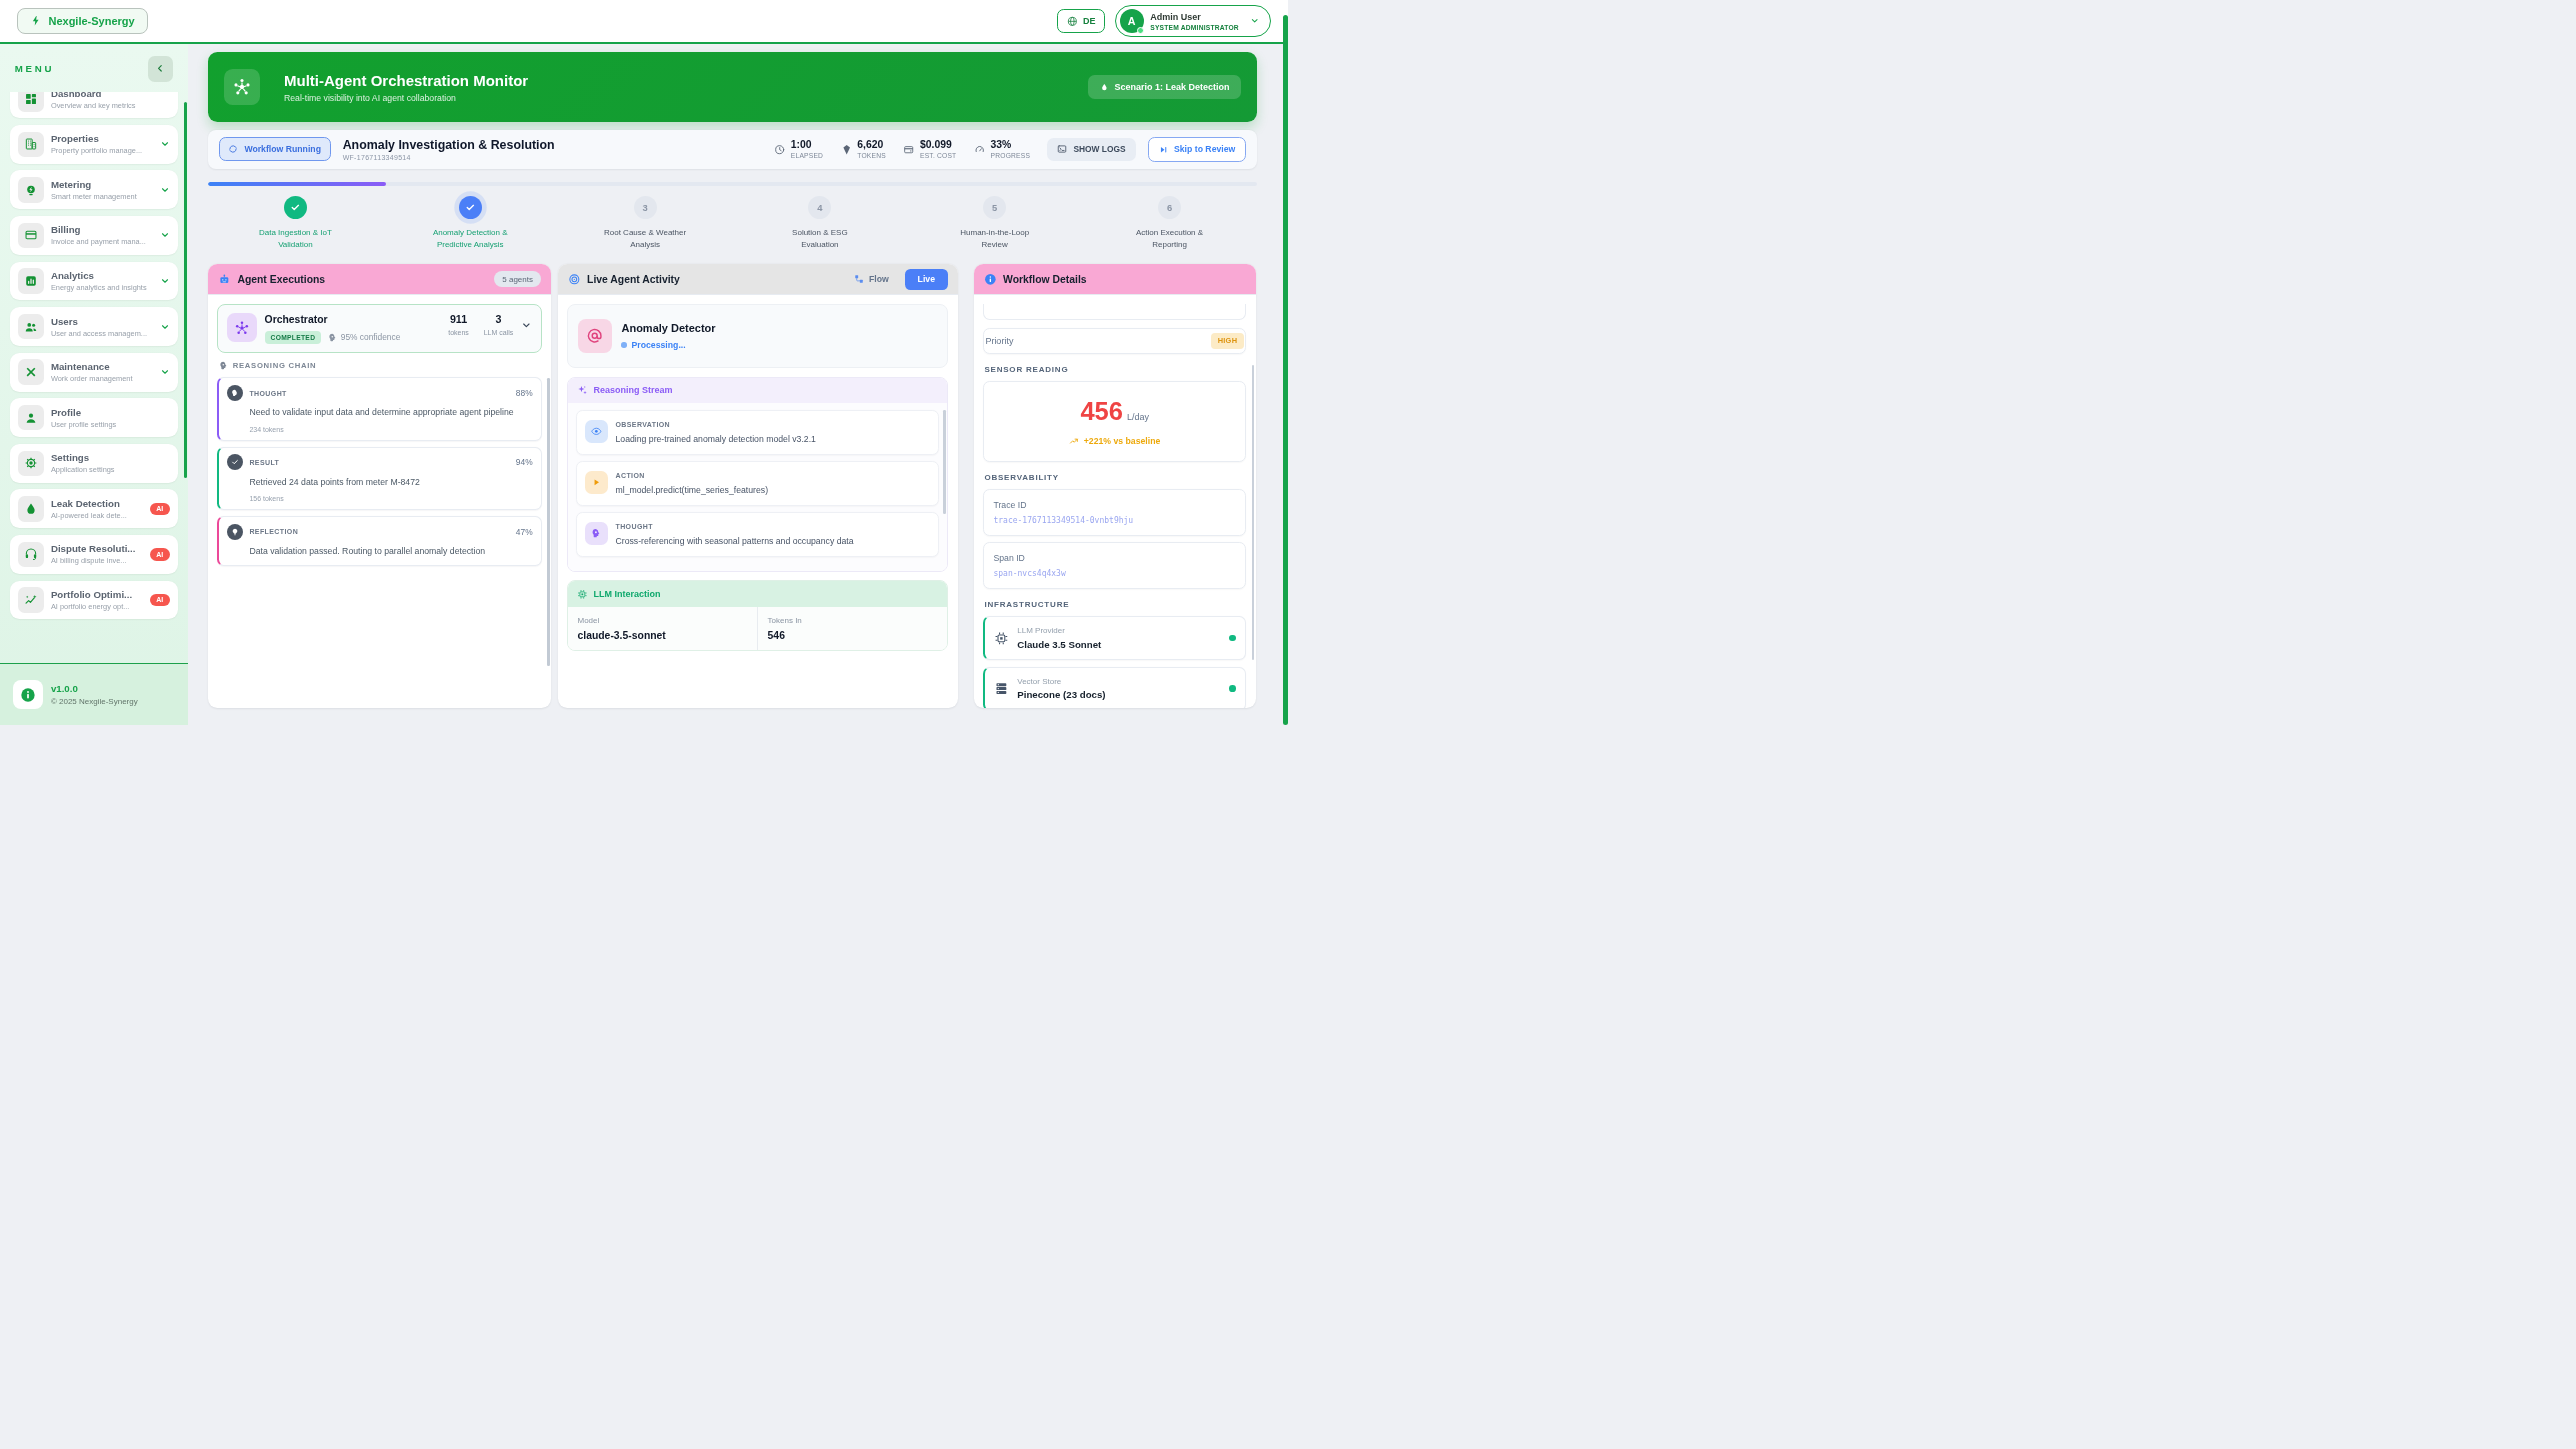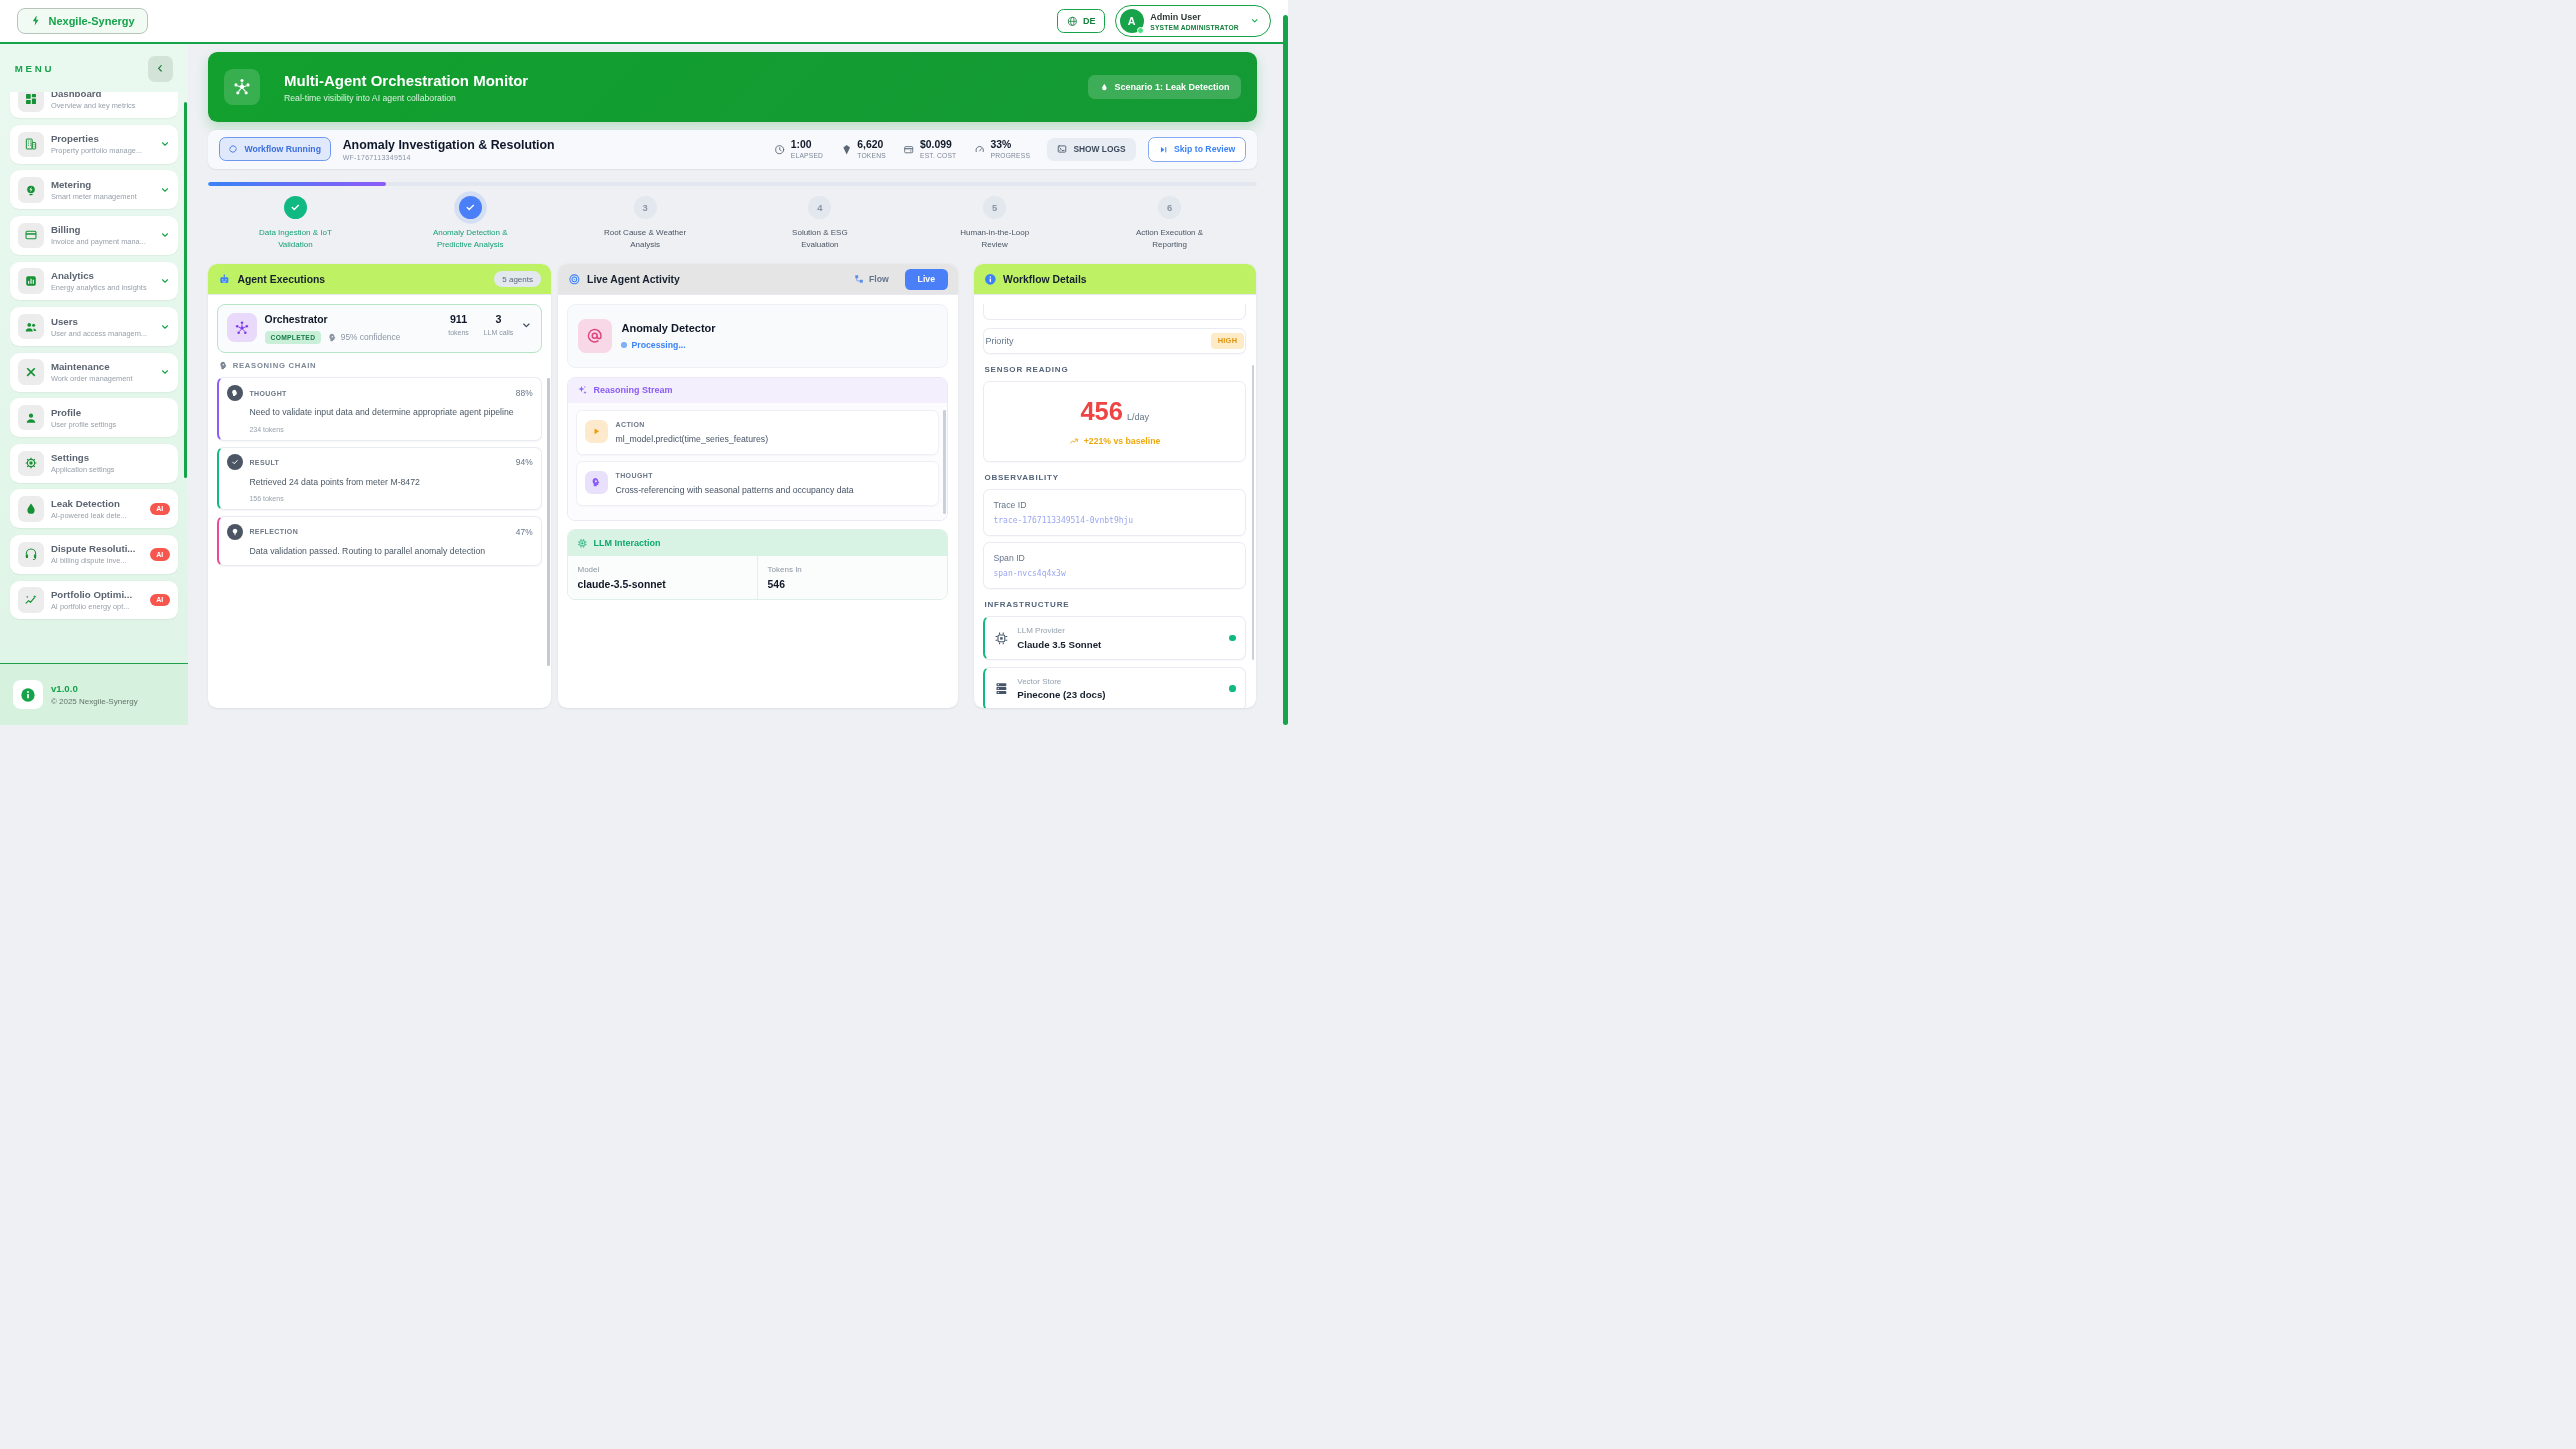--- a/index.html
+++ b/index.html
@@ -80,21 +80,21 @@
 .st-done .step-label,.st-active .step-label{color:#17a173}
 .st-pending .step-label{color:#4b5563}
 
 .panels{display:flex;margin-top:12px;height:444px}
 .panel{background:#fff;border-radius:9.4px;box-shadow:0 0.7px 2px rgba(16,24,40,.08);overflow:hidden;position:relative}
 .panel-head{height:31px;display:flex;align-items:center;gap:6.7px;padding:0 10px;border-bottom:0.7px solid #e7ebf1}
 .panel-title{font-size:10.4px;font-weight:800;color:#16202e}
 .p-agents{width:343px;margin-right:6.7px}
 .p-activity{width:400px;margin-right:16px}
 .p-details{width:282px}
-.p-agents .panel-head,.p-details .panel-head{background:#bef264}
+.p-agents .panel-head,.p-details .panel-head{background:#f9a8d4}
 .p-activity .panel-head{background:#e5e5e5}
 .ph-icon{width:12.7px;height:12.7px;color:#3b82f6}
 .count-badge{margin-left:auto;background:#e3e8ef;color:#5b6676;font-size:8px;padding:3.4px 8px;border-radius:670px}
 
 .agents-body{padding:8.7px 9.4px}
 .orch-card{border:1px solid #b7e3c6;background:#f9fbfc;border-radius:8px;padding:8px 8.7px;cursor:pointer}
 .orch-top{display:flex;align-items:flex-start;gap:8px}
 .orch-icon{width:29.5px;height:29.5px;border-radius:8px;background:#e9d9fa;color:#7c3aed;display:flex;align-items:center;justify-content:center}
 .orch-icon .icon{width:16px;height:16px}
 .orch-name{font-size:10.4px;font-weight:800;color:#101828;margin-top:1.3px}
@@ -841,20 +841,34 @@
                   <path d="M18 13l1 3 3 1-3 1-1 3-1-3-3-1 3-1z"></path>
                   <path d="M17.5 2l.6 1.9 1.9.6-1.9.6-.6 1.9-.6-1.9-1.9-.6 1.9-.6z"></path>
                 </svg>
               </span>
             <span>Reasoning Stream</span>
           </div>
           <div class="stream-body">
 
             <div class="stream-thumb"></div>
 
+              <div class="stream-item">
+                <span class="si-icon tint-blue">
+                  <span class="icon">
+                    <svg viewBox="0 0 24 24">
+                      <path d="M12 5C6.5 5 2.6 9.6 1.8 12c.8 2.4 4.7 7 10.2 7s9.4-4.6 10.2-7C21.4 9.6 17.5 5 12 5z" fill="none" stroke="currentColor" stroke-width="1.8"></path>
+                      <circle cx="12" cy="12" r="3" fill="currentColor"></circle>
+                    </svg>
+                  </span>
+                </span>
+                <span>
+                  <div class="si-type">OBSERVATION</div>
+                  <div class="si-text">Loading pre-trained anomaly detection model v3.2.1</div>
+                </span>
+              </div>
 
               <div class="stream-item">
                 <span class="si-icon tint-amber">
                   <span class="icon">
                     <svg viewBox="0 0 24 24">
                       <path d="M8 5.5l10 6.5-10 6.5z" fill="currentColor"></path>
                     </svg>
                   </span>
                 </span>
                 <span>

